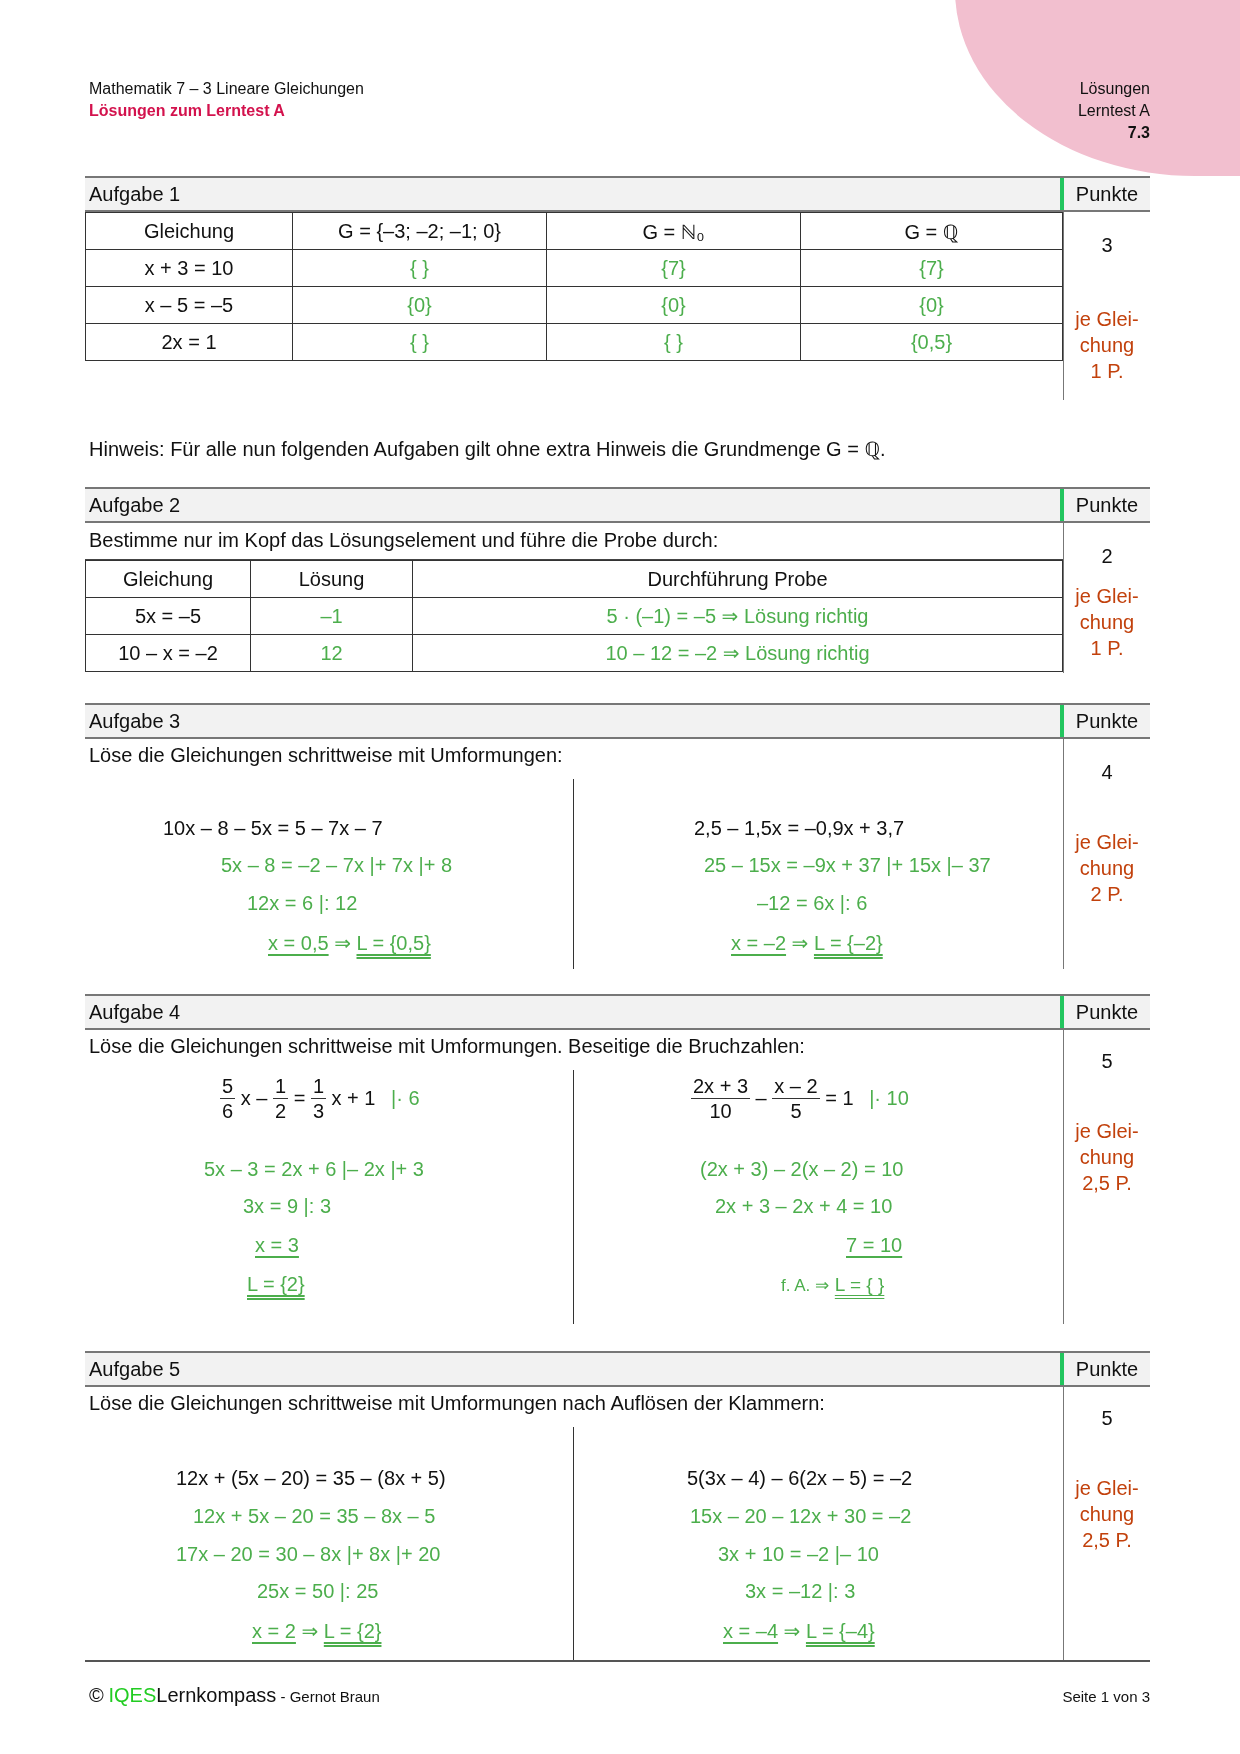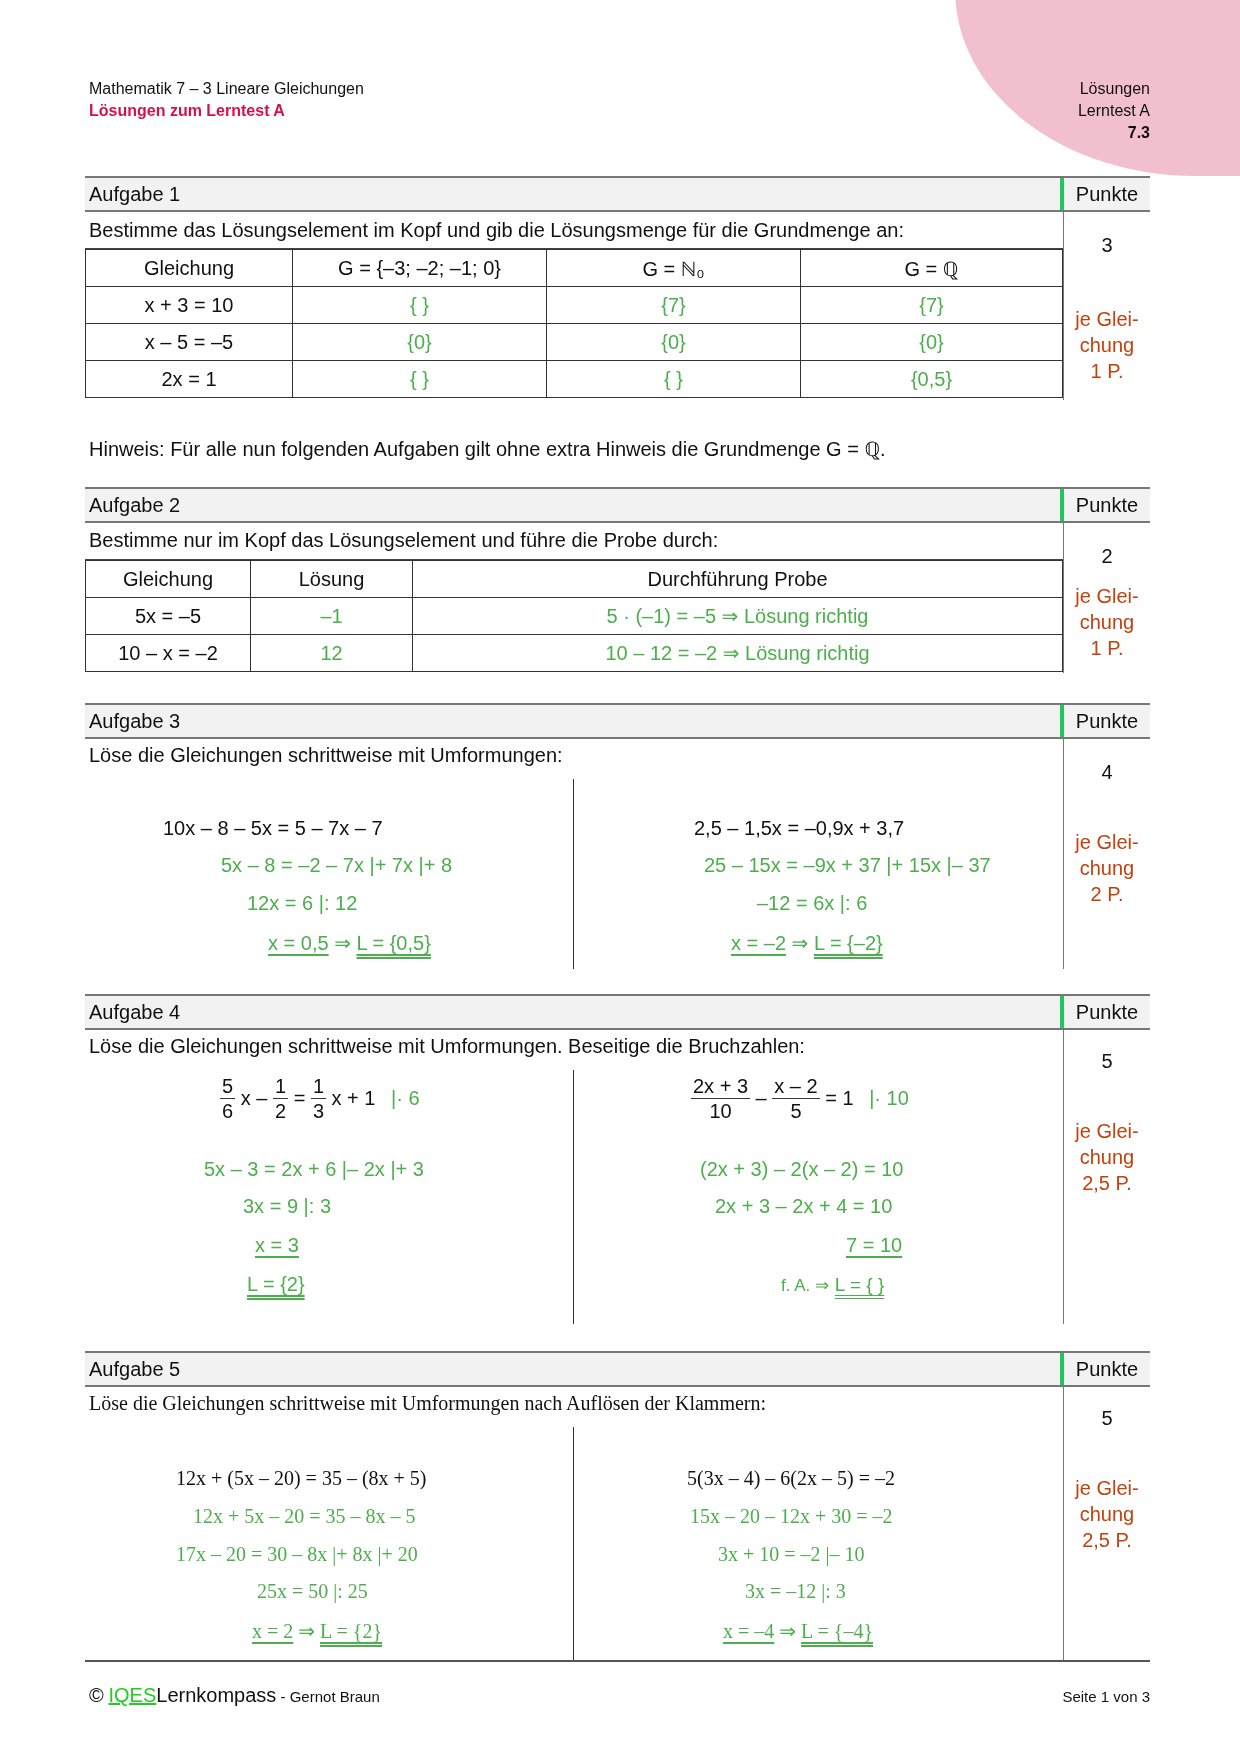--- a/index.html
+++ b/index.html
@@ -43,21 +43,21 @@
   .u2 { text-decoration: underline double; text-underline-offset: 4px; }
 
   .frac { display: inline-block; vertical-align: middle; text-align: center; line-height: 24px; }
   .frac .num { display: block; padding: 0 2px; }
   .frac .den { display: block; border-top: 1.5px solid #333; padding: 0 2px; }
 
   .hint { position: absolute; left: 89px; top: 435px; font-size: 20px; }
 
   .footer-line { position: absolute; left: 85px; width: 1065px; top: 1660px; border-top: 2px solid #555; }
   .footer-left { position: absolute; left: 89px; top: 1684px; font-size: 17px; }
-  .footer-left .iqes { color: #22cc22; font-size: 20px; text-decoration: underline; }
+  .footer-left .iqes { color: #22cc22; font-size: 20px; }
   .footer-left .lk { font-size: 20px; }
   .footer-left .author { font-size: 15px; }
   .footer-right { position: absolute; right: 90px; top: 1688px; font-size: 15px; }
 </style>
 </head>
 <body>
 
 <div class="blob"></div>
 
 <div class="hdr-left">
@@ -70,21 +70,20 @@
   <div class="num">7.3</div>
 </div>
 
 <div class="task" style="top:176px;">
   <div class="thead">
     <div class="tname">Aufgabe 1</div>
     <div class="tpts">Punkte</div>
   </div>
   <div class="tbody">
     <div class="tmain">
-      <div class="instr" style="height:36px;line-height:36px;">Bestimme das Lösungselement im Kopf und gib die Lösungsmenge für die Grundmenge an:</div>
       <table class="grid">
         <colgroup>
             <col style="width:207px">
             <col style="width:254px">
             <col style="width:254px">
             <col>
           </colgroup>
         <tbody>
             <tr>
           <td>Gleichung</td>
@@ -262,21 +261,21 @@
     </div>
   </div>
 </div>
 
 <div class="task" style="top:1351px;">
   <div class="thead">
     <div class="tname">Aufgabe 5</div>
     <div class="tpts">Punkte</div>
   </div>
   <div class="tbody">
-    <div class="tmain" style="position:relative;height:336px;font-family:Liberation Serif, serif;">
+    <div class="tmain" style="position:relative;height:336px;">
       <div class="instr noborder">Löse die Gleichungen schrittweise mit Umformungen nach Auflösen der Klammern:</div>
       <div class="divider" style="top:40px;height:233px;"></div>
       <div class="col" style="position:absolute;left:0;top:0;width:488px;height:273px;">
         <div class="line" style="left:91px;top:80px;">12x + (5x – 20) = 35 – (8x + 5)</div>
         <div class="line g" style="left:108px;top:118px;">12x + 5x – 20 = 35 – 8x – 5</div>
         <div class="line g" style="left:91px;top:156px;">17x – 20 = 30 – 8x  |+ 8x |+ 20</div>
         <div class="line g" style="left:172px;top:193px;">25x = 50  |: 25</div>
         <div class="line g" style="left:167px;top:232px;">
           <span class="u1">x = 2</span>
           <span>⇒</span>

